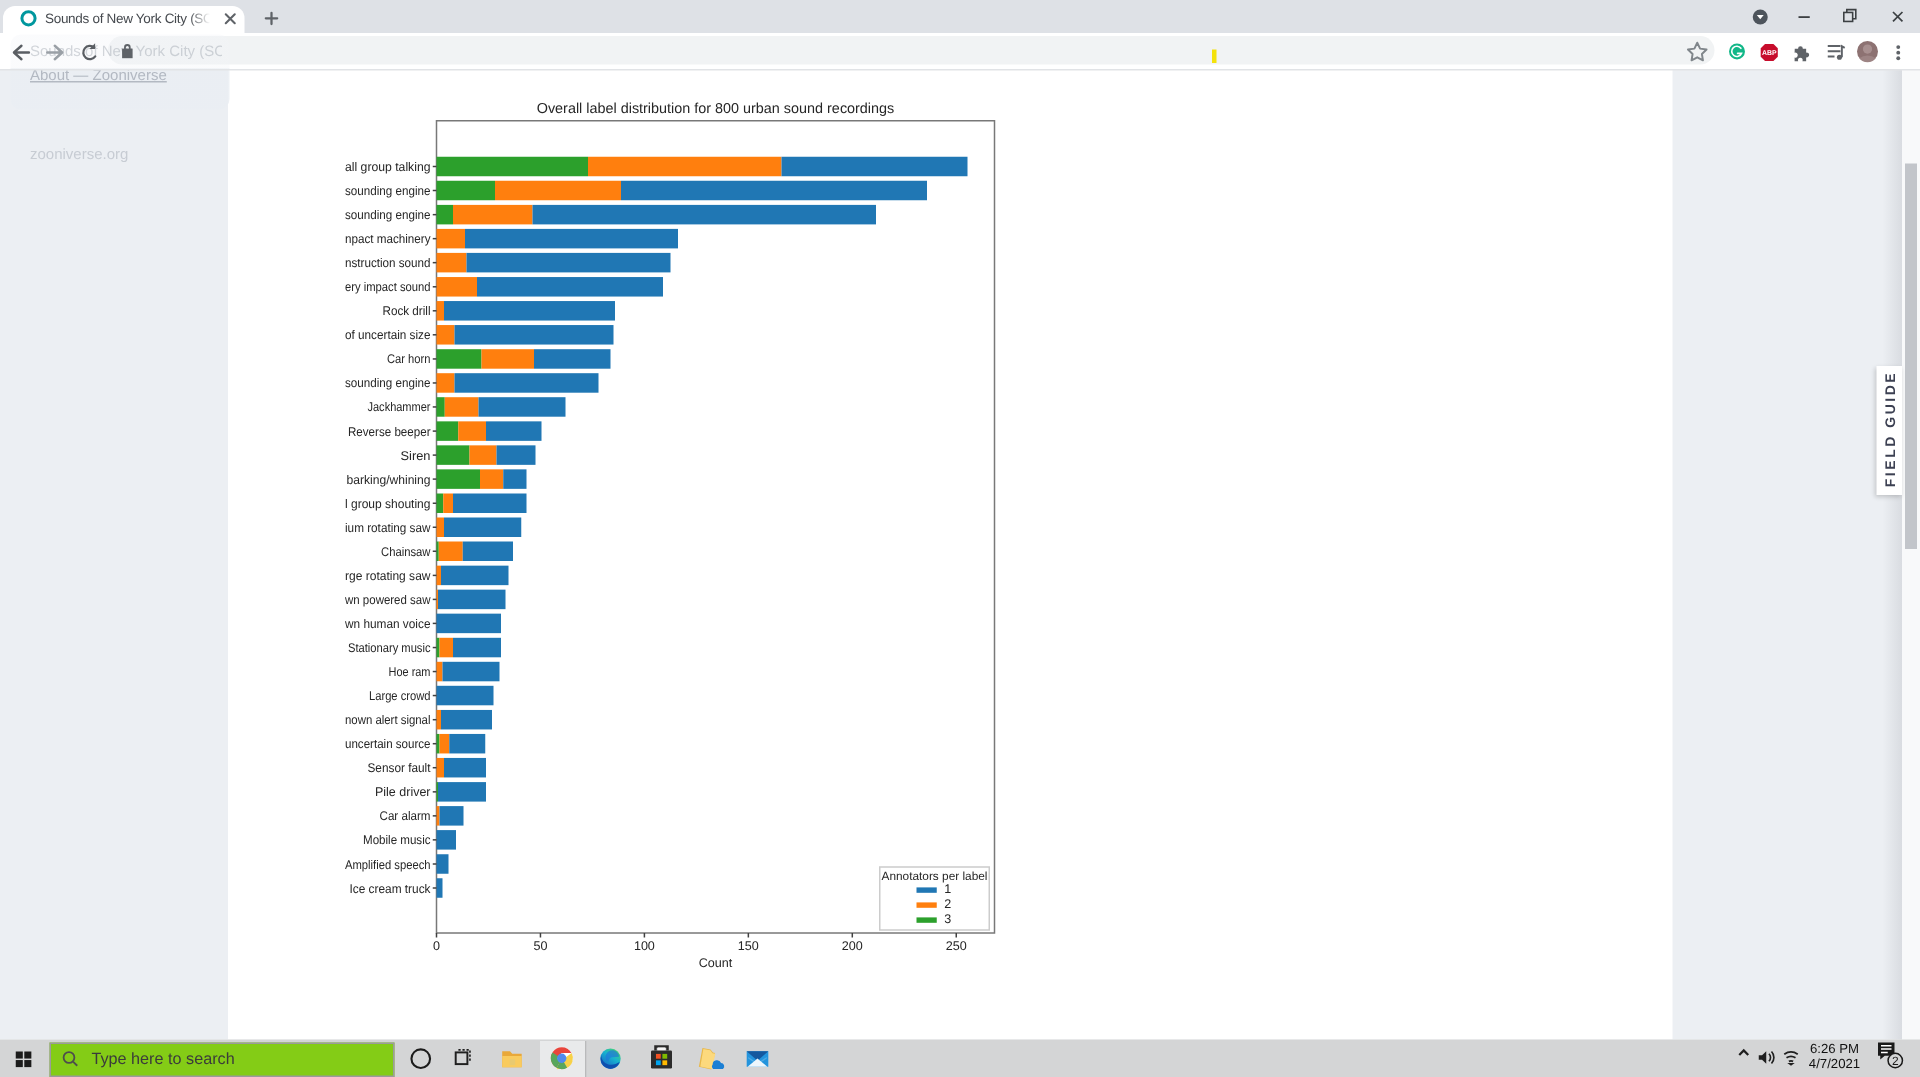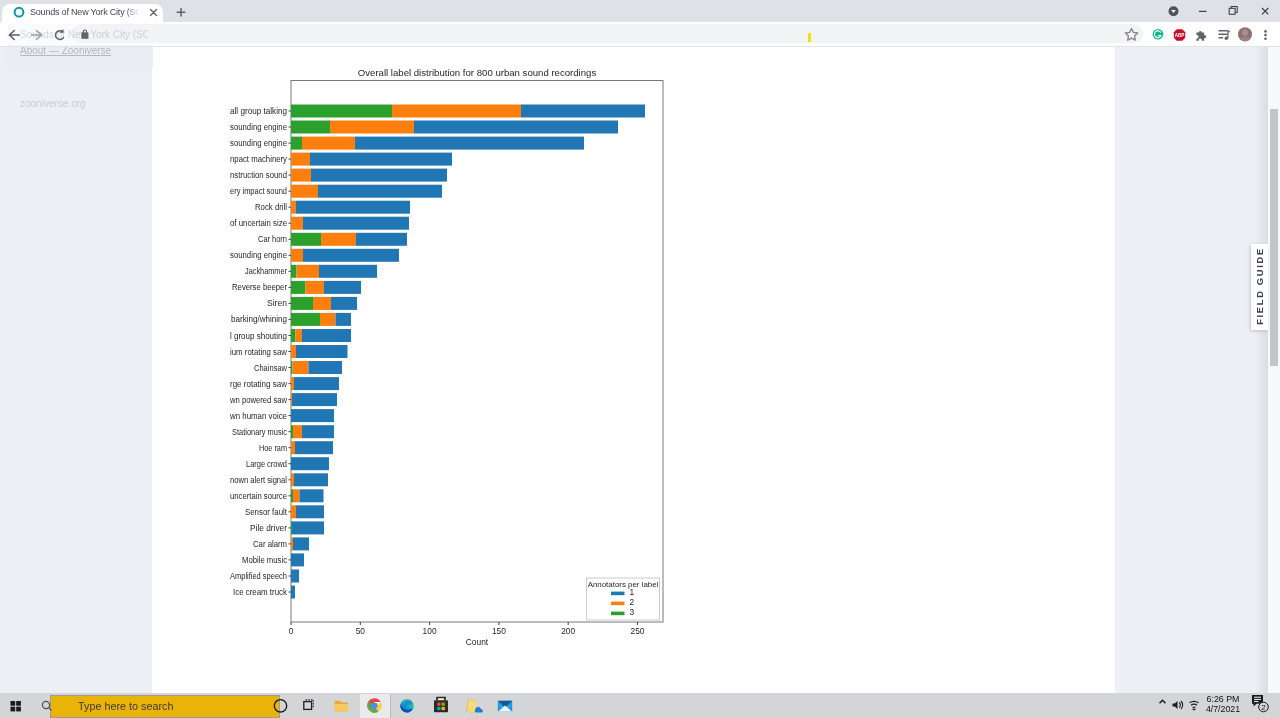--- a/index.html
+++ b/index.html
@@ -32,21 +32,21 @@
   #sbthumb { position:absolute; left:1270px; top:109px; width:8px; height:257px; background:#c2c5ca; }
 
   
   #hcard { position:absolute; left:7px; top:23px; width:146px; height:50px; border-radius:7px; background:linear-gradient(180deg, rgba(242,244,248,0.35) 0 22px, rgba(234,238,243,0.85) 23px 100%); }
   #hcard .l1 { position:absolute; left:13px; top:6px; font-size:10px; color:rgba(128,136,148,0.33); white-space:nowrap; overflow:hidden; width:128px;}
   #hcard .l2 { position:absolute; left:13px; top:21.5px; font-size:10px; color:rgba(124,132,146,0.5);text-decoration:underline; }
   #hcard .l3 { position:absolute; left:13px; top:34.5px; font-size:10px; color:rgba(134,142,154,0.36);margin-top:40px; }
 
   
   #taskbar { position:absolute; left:0; top:693px; width:1280px; height:25px; background:#d4d5d6; }
-  #search { position:absolute; left:33px; top:695px; width:230px; height:23px; background:#eab308; border:1px solid #9b9b9b;margin-left:17px; }
+  #search { position:absolute; left:33px; top:695px; width:230px; height:23px; background:#84cc16; border:1px solid #9b9b9b; }
   #search .txt { position:absolute; left:27px; top:4px; font-size:10.8px; color:#3b3b3b; }
   #chromehl { position:absolute; left:360px; top:693.5px; width:31px; height:24.5px; background:#e9eaeb; border-right:1px solid #b9babb; }
   #clock { position:absolute; left:1197px; top:695px; width:52px; text-align:center; color:#111; font-size:8.8px; line-height:9.6px; }
   svg text.tl { font-size:8.4px; fill:#262626; font-family:"Liberation Sans", sans-serif; }
   svg text.ttl { font-size:9.6px; fill:#262626; font-family:"Liberation Sans", sans-serif; }
   svg text.lg { font-size:7.9px; fill:#262626; font-family:"Liberation Sans", sans-serif; }
 </style>
 </head>
 <body>
 <div id="stage">

